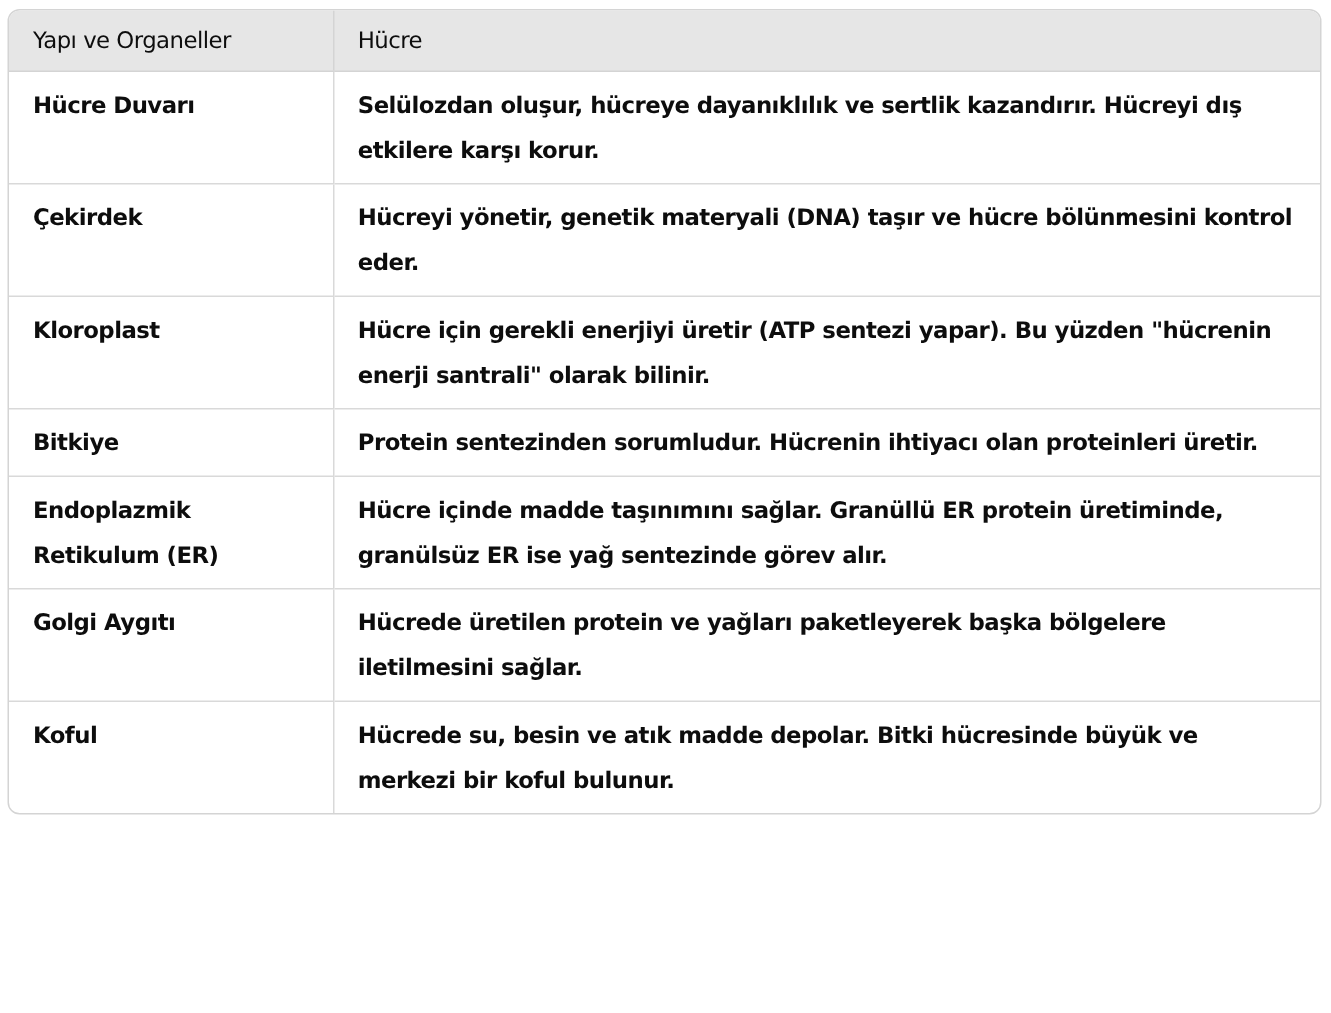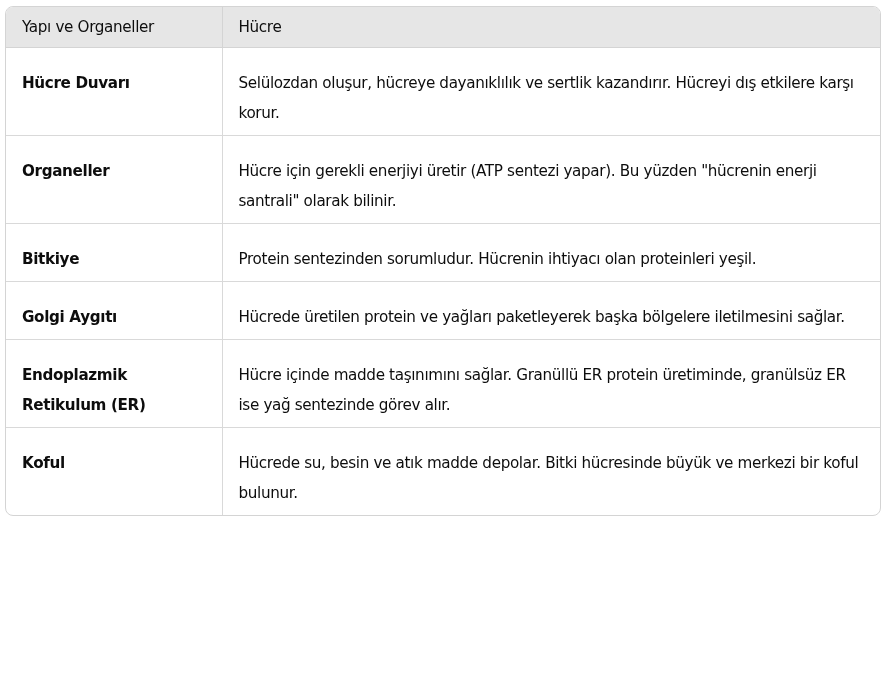--- a/index.html
+++ b/index.html
@@ -38,27 +38,27 @@
       text-align: left;
       font-weight: normal;
       height: 40px;
       padding: 0 16px;
       border-bottom: 1px solid #d4d4d4;
       vertical-align: middle;
       margin-top: 48px;
     }
     thead th + th { border-left: 1px solid #d4d4d4; }
     tbody td {
-      padding: 20px 16px 7px 16px;
+      padding: 7px 16px 7px 16px;
       line-height: 30px;
       vertical-align: top;
       border-top: 1px solid #d9d9d9;
     }
     tbody tr:first-child td { border-top: none; }
-    tbody td + td { border-left: 1px solid #d9d9d9; }
+    tbody td + td { border-left: 1px solid #d9d9d9; font-weight: bold; }
     tbody td.name { font-weight: bold; }
   </style>
 </head>
 <body>
 
 <div class="table-wrap">
   <table>
     <colgroup>
         <col class="c1">
         <col class="c2">
@@ -68,34 +68,38 @@
         <th>Yapı ve Organeller</th>
         <th>Hücre</th>
       </tr>
     </thead>
     <tbody>
       <tr>
         <td class="name">Hücre Duvarı</td>
         <td>Selülozdan oluşur, hücreye dayanıklılık ve sertlik kazandırır. Hücreyi dış etkilere karşı korur.</td>
       </tr>
       <tr>
-        <td class="name">Organeller</td>
+        <td class="name">Çekirdek</td>
+        <td>Hücreyi yönetir, genetik materyali (DNA) taşır ve hücre bölünmesini kontrol eder.</td>
+      </tr>
+      <tr>
+        <td class="name">Kloroplast</td>
         <td>Hücre için gerekli enerjiyi üretir (ATP sentezi yapar). Bu yüzden "hücrenin enerji santrali" olarak bilinir.</td>
       </tr>
       <tr>
         <td class="name">Bitkiye</td>
-        <td>Protein sentezinden sorumludur. Hücrenin ihtiyacı olan proteinleri yeşil.</td>
+        <td>Protein sentezinden sorumludur. Hücrenin ihtiyacı olan proteinleri üretir.</td>
+      </tr>
+      <tr>
+        <td class="name">Endoplazmik Retikulum (ER)</td>
+        <td>Hücre içinde madde taşınımını sağlar. Granüllü ER protein üretiminde, granülsüz ER ise yağ sentezinde görev alır.</td>
       </tr>
       <tr>
         <td class="name">Golgi Aygıtı</td>
         <td>Hücrede üretilen protein ve yağları paketleyerek başka bölgelere iletilmesini sağlar.</td>
-      </tr>
-      <tr>
-        <td class="name">Endoplazmik Retikulum (ER)</td>
-        <td>Hücre içinde madde taşınımını sağlar. Granüllü ER protein üretiminde, granülsüz ER ise yağ sentezinde görev alır.</td>
       </tr>
       <tr>
         <td class="name">Koful</td>
         <td>Hücrede su, besin ve atık madde depolar. Bitki hücresinde büyük ve merkezi bir koful bulunur.</td>
       </tr>
     </tbody>
   </table>
 </div>
 
 </body></html>

